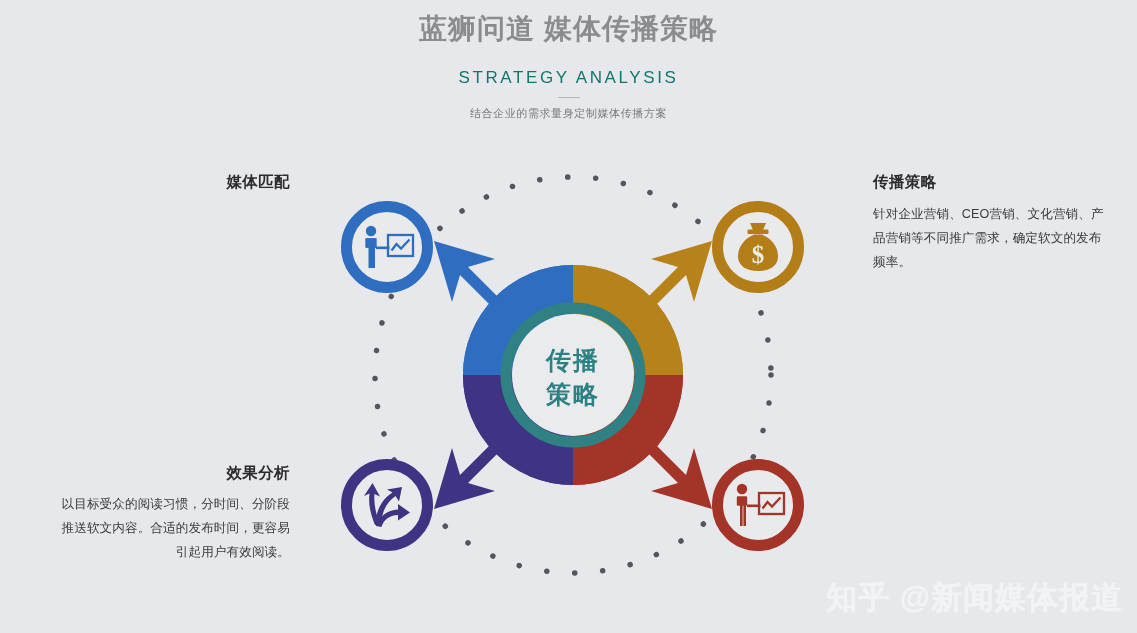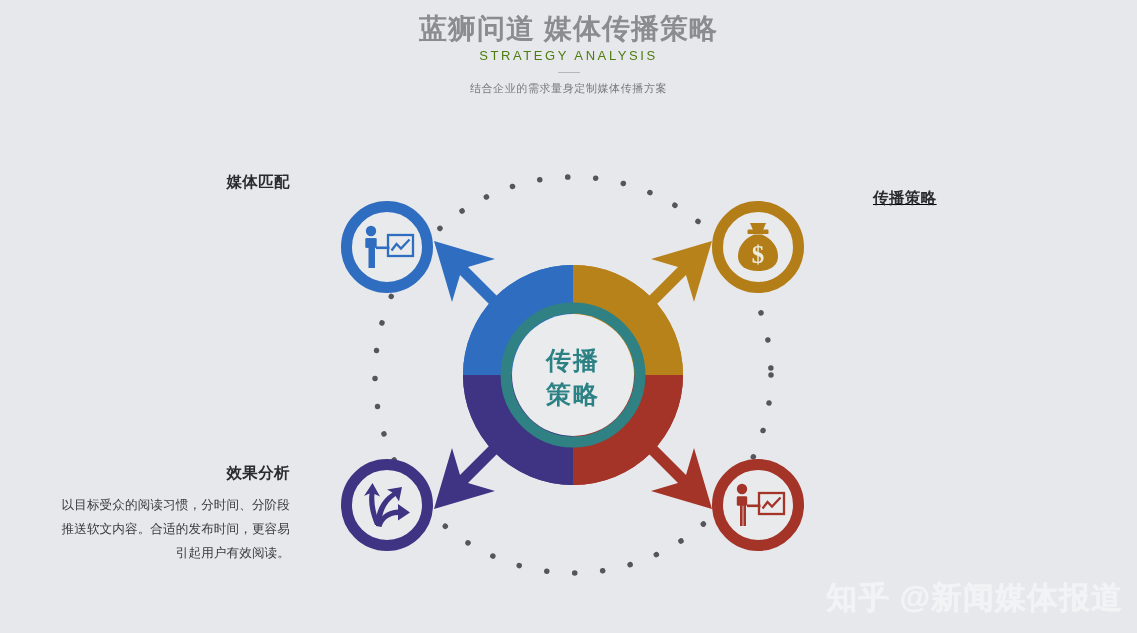--- a/index.html
+++ b/index.html
@@ -24,44 +24,44 @@
     text-align: center;
   }
   .title-main {
     font-size: 28px;
     font-weight: bold;
     color: #8b8c8f;
     letter-spacing: 1px;
     line-height: 1.35;
   }
   .title-sub-en {
-    margin-top: 0;
-    font-size: 13px;
-    color: #4d7c0f;
+    margin-top: 20px;
+    font-size: 17px;
+    color: #0f766e;
     letter-spacing: 2.6px;
     font-weight: normal;
   }
   .divider-dash {
     width: 22px; height: 1px;
     background: #b6b7bb;
     margin: 9px auto 8px auto;
   }
   .title-sub-cn {
     font-size: 11px;
     color: #77787c;
     letter-spacing: 0.6px;
   }
 
   
   .block { position: absolute; width: 238px; }
-  .block.left  { text-align: right; left: 52px; }
+  .block.left  { text-align: right; left: 52px; font-family: Liberation Mono, monospace; }
   .block.right { text-align: left;  left: 873px; }
   .block-tl { top: 172px; }
   .block-bl { top: 463px; }
-  .block-tr { top: 188px; text-decoration: underline; }
+  .block-tr { top: 172px; }
   .block-br { top: 463px; }
 
   .block-title {
     font-size: 15.5px;
     font-weight: bold;
     color: #2b2b2e;
     margin-bottom: 9px;
     letter-spacing: 0.4px;
   }
   .block-body {
@@ -122,20 +122,21 @@
     <div class="block-title">媒体匹配</div>
   </div>
 
   <div class="block left block-bl">
     <div class="block-title">效果分析</div>
     <div class="block-body">以目标受众的阅读习惯，分时间、分阶段推送软文内容。合适的发布时间，更容易引起用户有效阅读。</div>
   </div>
 
   <div class="block right block-tr">
     <div class="block-title">传播策略</div>
+    <div class="block-body">针对企业营销、CEO营销、文化营销、产品营销等不同推广需求，确定软文的发布频率。</div>
   </div>
 
 
   <div id="diagram">
     <svg width="500" height="430" viewBox="0 0 500 430" xmlns="http://www.w3.org/2000/svg">
 
       <g>
         <circle cx="250" cy="215" r="198" fill="none" stroke="#54565b" stroke-width="5.5" stroke-linecap="round" stroke-dasharray="0.1 28"></circle>
       </g>
 

